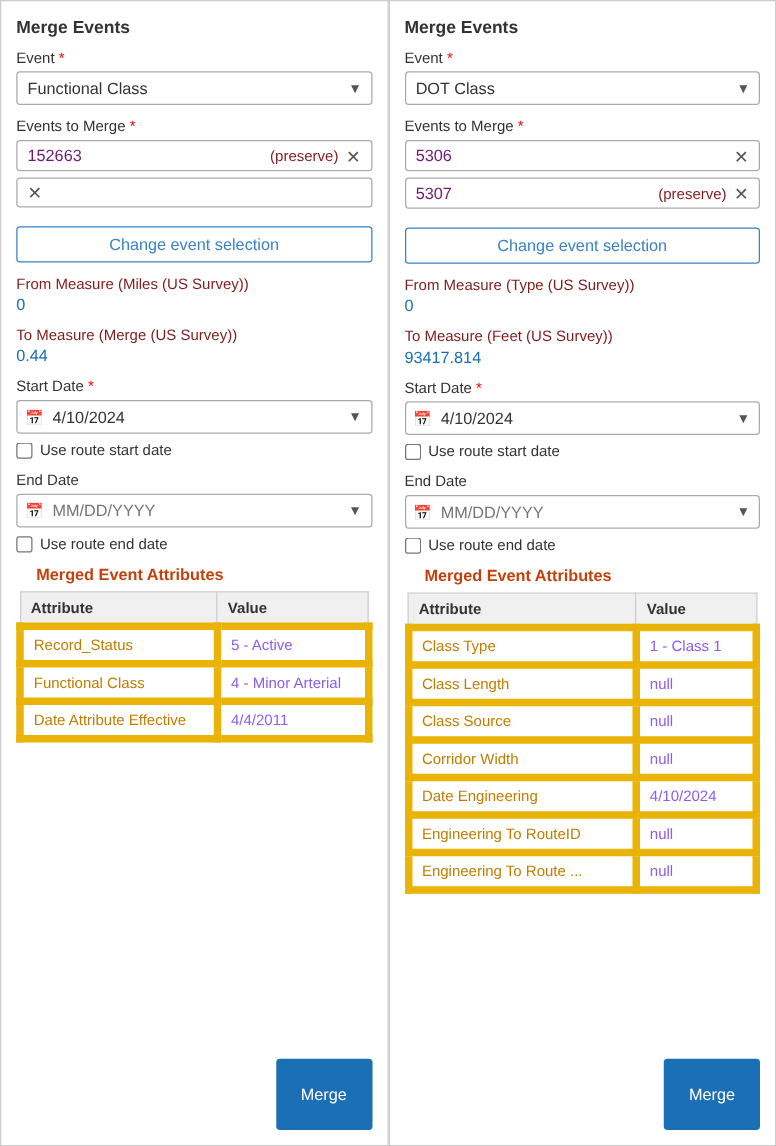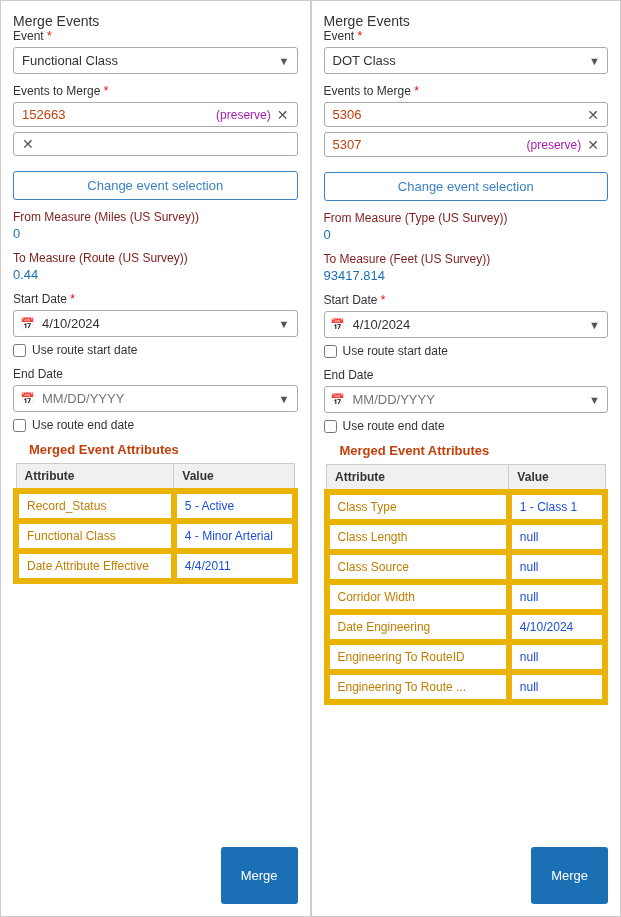--- a/index.html
+++ b/index.html
@@ -20,22 +20,23 @@
     .panel {
       flex: 1;
       border: 1px solid #ccc;
       padding: 12px;
       position: relative;
       display: flex;
       flex-direction: column;
     }
     .panel-title {
       font-size: 14px;
-      font-weight: normal;
-      color: #333;
+      font-weight: bold;
+      color: #333;
+      margin-bottom: 10px;
     }
     .field-label {
       font-size: 12px;
       color: #333;
       margin-bottom: 4px;
     }
     .field-label .required {
       color: red;
     }
     .select-wrapper {
@@ -69,25 +70,25 @@
       display: flex;
       align-items: center;
       border: 1px solid #aaa;
       border-radius: 3px;
       padding: 4px 8px;
       margin-bottom: 5px;
       background: #fff;
     }
     .event-item .event-value {
       flex: 1;
-      color: #c2410c;
+      color: #701a75;
       font-size: 13px;
     }
     .event-item .preserve-label {
-      color: #a21caf;
+      color: #7f1d1d;
       font-size: 12px;
       margin-right: 6px;
     }
     .event-item .close-btn {
       cursor: pointer;
       color: #555;
       font-size: 14px;
       line-height: 1;
     }
     .change-event-btn {
@@ -180,21 +181,21 @@
     }
     .attributes-table td {
       border: 6px solid #eab308;
       padding: 5px 8px;
       color: #333;
     }
     .attributes-table td.attr-name {
       color: #c17d00;
     }
     .attributes-table td.attr-value {
-      color: #1d4ed8;
+      color: #8b5cf6;
       margin-top: 23px;
     }
     .merge-btn {
       position: absolute;
       bottom: 12px;
       right: 12px;
       padding: 21px 20px;
       background: #1a6fb5;
       color: #fff;
       border: none;
@@ -226,21 +227,21 @@
       </div>
 
       <div class="event-item">
 
         <span class="close-btn">✕</span>
       </div>
     </div>
       <button class="change-event-btn">Change event selection</button>
       <div class="measure-label">From Measure (Miles (US Survey))</div>
       <div class="measure-value">0</div>
-      <div class="measure-label">To Measure (Route (US Survey))</div>
+      <div class="measure-label">To Measure (Merge (US Survey))</div>
       <div class="measure-value">0.44</div>
       <div class="field-label">Start Date <span class="required">*</span></div>
     <div class="date-wrapper">
       <span class="calendar-icon">📅</span>
       <input type="text" class="date-input has-value" value="4/10/2024" readonly="" style="">
       <span class="date-chevron">▼</span>
     </div>
 
     <div class="checkbox-row">
       <input type="checkbox" style="">

